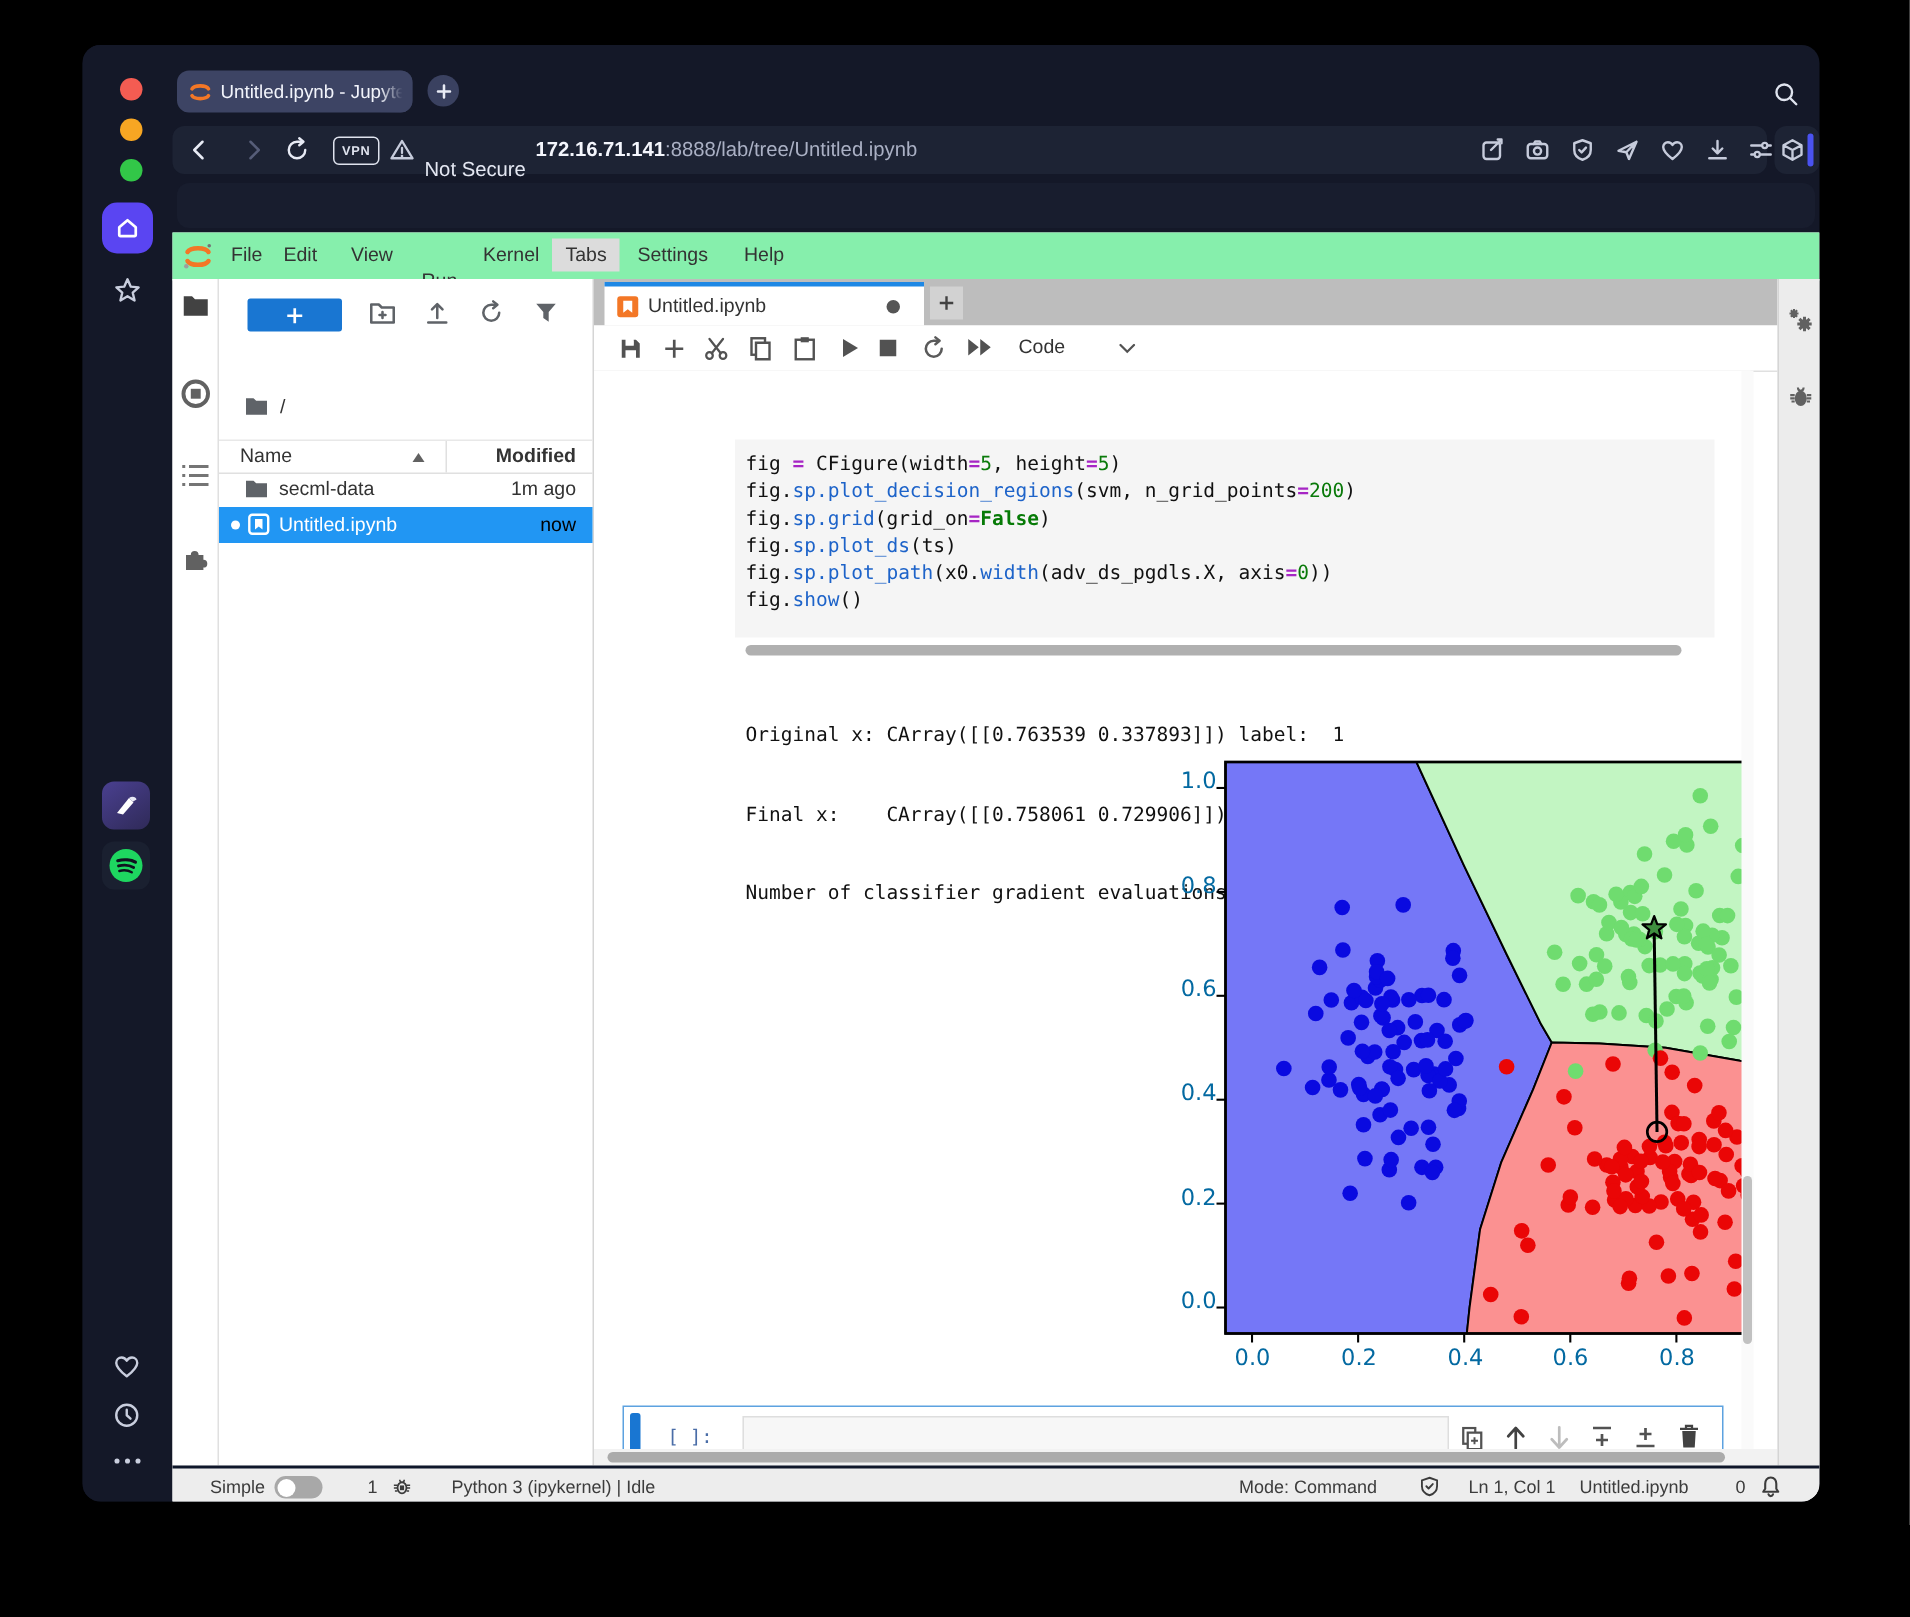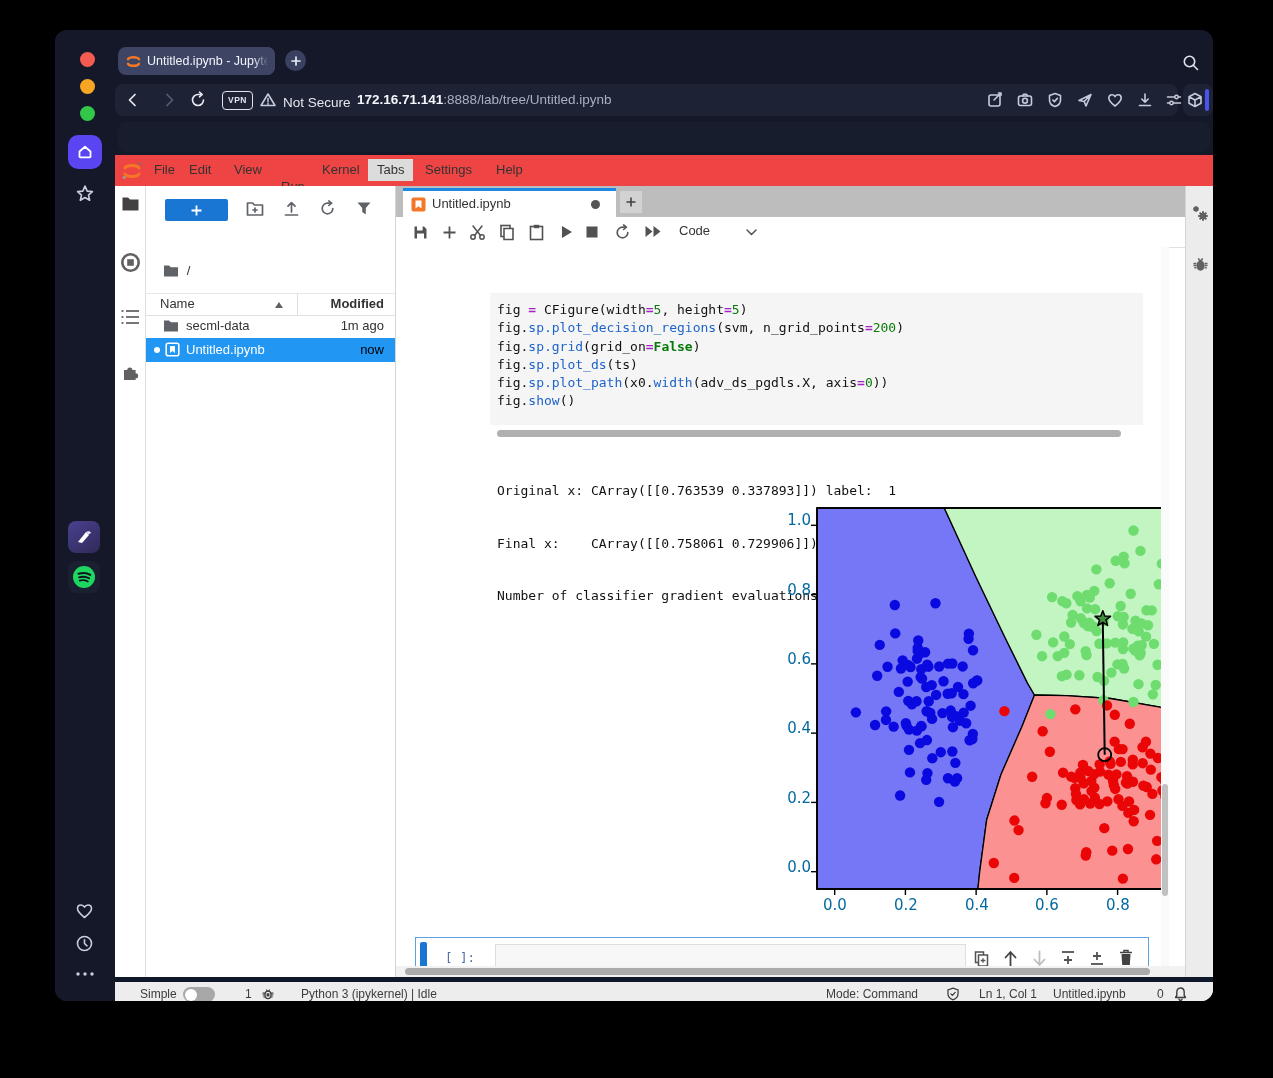--- a/index.html
+++ b/index.html
@@ -109,21 +109,21 @@
     <svg class="abs" style="left:74px;top:7px;" width="18" height="18" viewBox="0 0 18 18">
       <path d="M14.5 9 A5.5 5.5 0 1 1 9 3.5 H12" fill="none" stroke="#e8ebf5" stroke-width="1.6" stroke-linecap="round"></path>
       <path d="M10.5 1.2 L13.3 3.5 L10.5 5.8" fill="none" stroke="#e8ebf5" stroke-width="1.6" stroke-linecap="round" stroke-linejoin="round"></path>
     </svg>
     <div class="abs" style="left:107px;top:7px;width:29px;height:17px;border:1.6px solid #dfe3ee;border-radius:4px;color:#dfe3ee;font-size:8.5px;font-weight:bold;text-align:center;line-height:17px;letter-spacing:.5px;">VPN</div>
     <svg class="abs" style="left:144px;top:7px;" width="18" height="18" viewBox="0 0 18 18">
       <path class="ic" d="M9 3 L16 14.5 H2 Z"></path>
         <path d="M9 7.5 V11" stroke="#c6cbdb" stroke-width="1.5" stroke-linecap="round"></path>
         <circle cx="9" cy="13" r=".9" fill="#c6cbdb"></circle>
     </svg>
-    <span class="abs" style="left:168px;top:10px;font-size:13.5px;color:#e4e7f2;line-height:18px;">Not Secure</span>
+    <span class="abs" style="left:168px;top:20px;font-size:13.5px;color:#e4e7f2;line-height:18px;">Not Secure</span>
     <span class="abs mono" style="left:242px;top:7px;font-size:13.5px;line-height:18px;font-family:'Liberation Sans',sans-serif;">
       <b style="color:#f4f6fd;font-weight:600;">172.16.71.141</b><span style="color:#aab0c4;">:8888/lab/tree/Untitled.ipynb</span>
     </span>
 
     <svg class="abs" style="left:871px;top:7px;" width="18" height="18" viewBox="0 0 18 18">
         <rect class="ic" x="3" y="4" width="11" height="11" rx="2"></rect>
         <path class="ic" d="M8 9 L14.5 2.5 M12.5 2 H15 V4.5"></path>
       </svg>
     <svg class="abs" style="left:901px;top:7px;" width="18" height="18" viewBox="0 0 18 18">
         <rect class="ic" x="2.5" y="5" width="13" height="9.5" rx="2"></rect>
@@ -157,21 +157,21 @@
     <svg class="abs" style="left:3px;top:7px;" width="18" height="18" viewBox="0 0 18 18">
       <path class="ic" d="M9 2.5 L15 5.8 V12.2 L9 15.5 L3 12.2 V5.8 Z M3 5.8 L9 9 L15 5.8 M9 9 V15.5"></path>
     </svg>
     <div class="abs" style="left:22px;top:5px;width:4px;height:22px;border-radius:3px;background:#4a52f0;"></div>
   </div>
 
   <div class="abs bookstrip"></div>
 
   <div class="abs jp">
 
-    <div class="abs" style="left:0;top:0;width:1098px;height:31px;background:#ef4444;border-bottom:1px solid #e0e0e0;">
+    <div class="abs" style="left:0;top:0;width:1098px;height:31px;background:#86efac;border-bottom:1px solid #e0e0e0;">
       <svg class="abs" style="left:6px;top:5px;" width="22" height="22" viewBox="0 0 22 22">
         <path d="M4 8 C6 4.6 16 4.6 18 8" stroke="#f37726" stroke-width="3" fill="none" stroke-linecap="round"></path>
         <path d="M4 14 C6 17.4 16 17.4 18 14" stroke="#f37726" stroke-width="3" fill="none" stroke-linecap="round"></path>
         <circle cx="3.2" cy="17.5" r="1.5" fill="#9e9e9e"></circle>
           <circle cx="18.5" cy="3.8" r="1.2" fill="#757575"></circle>
       </svg>
       <div class="abs menu-item" style="left:30px;top:4px;">File</div>
       <div class="abs menu-item" style="left:65px;top:4px;">Edit</div>
       <div class="abs menu-item" style="left:110px;top:4px;">View</div>
       <div class="abs menu-item" style="left:157px;top:21px;">Run</div>
@@ -686,21 +686,21 @@
             <circle cx="5" cy="5" r="2"></circle>
             <path d="M5 2 V8 M2 5 H8 M2.9 2.9 L7.1 7.1 M2.9 7.1 L7.1 2.9" stroke="#616161" stroke-width="1.4"></path>
           </g>
       </svg>
       <svg class="abs" style="left:6px;top:70px;" width="17" height="17" viewBox="0 0 16 16">
           <ellipse cx="8" cy="9" rx="3.8" ry="4.8" fill="#616161"></ellipse>
           <path d="M8 4.2 C6.8 4.2 6.2 3.2 6.2 2.2 M8 4.2 C9.2 4.2 9.8 3.2 9.8 2.2 M4.2 7 H1.4 M4.2 9 H1.4 M4.2 11 H2.2 M11.8 7 H14.6 M11.8 9 H14.6 M11.8 11 H13.8" stroke="#616161" stroke-width="1.3" fill="none"></path>
         </svg>
     </div>
 
-    <div class="abs" style="left:0;top:822px;width:1098px;height:24px;background:#ededed;border-top:5px solid #0f172a;">
+    <div class="abs" style="left:0;top:822px;width:1098px;height:24px;background:#ededed;border-top:2px solid #0f172a;">
       <span class="abs sb-txt" style="left:25px;">Simple</span>
       <div class="abs" style="left:68px;top:5px;width:32px;height:15px;border-radius:8px;background:#a8a8a8;">
         <div class="abs" style="left:1.5px;top:1.5px;width:12px;height:12px;border-radius:50%;background:#fff;"></div>
       </div>
       <span class="abs sb-txt" style="left:130px;">1</span>
       <svg class="abs" style="left:146px;top:5px;" width="14" height="14" viewBox="0 0 16 16">
           <ellipse cx="8" cy="9" rx="3.4" ry="4.2" fill="none" stroke="#3c3c3c" stroke-width="1.4"></ellipse>
           <rect x="6.4" y="7.2" width="3.2" height="3.6" fill="#3c3c3c"></rect>
           <path d="M8 4.8 C6.9 4.8 6.3 3.8 6.3 2.8 M8 4.8 C9.1 4.8 9.7 3.8 9.7 2.8 M4.6 7 H1.8 M4.6 9.2 H1.8 M4.6 11.4 H2.6 M11.4 7 H14.2 M11.4 9.2 H14.2 M11.4 11.4 H13.4" stroke="#3c3c3c" stroke-width="1.2" fill="none"></path>
         </svg>

